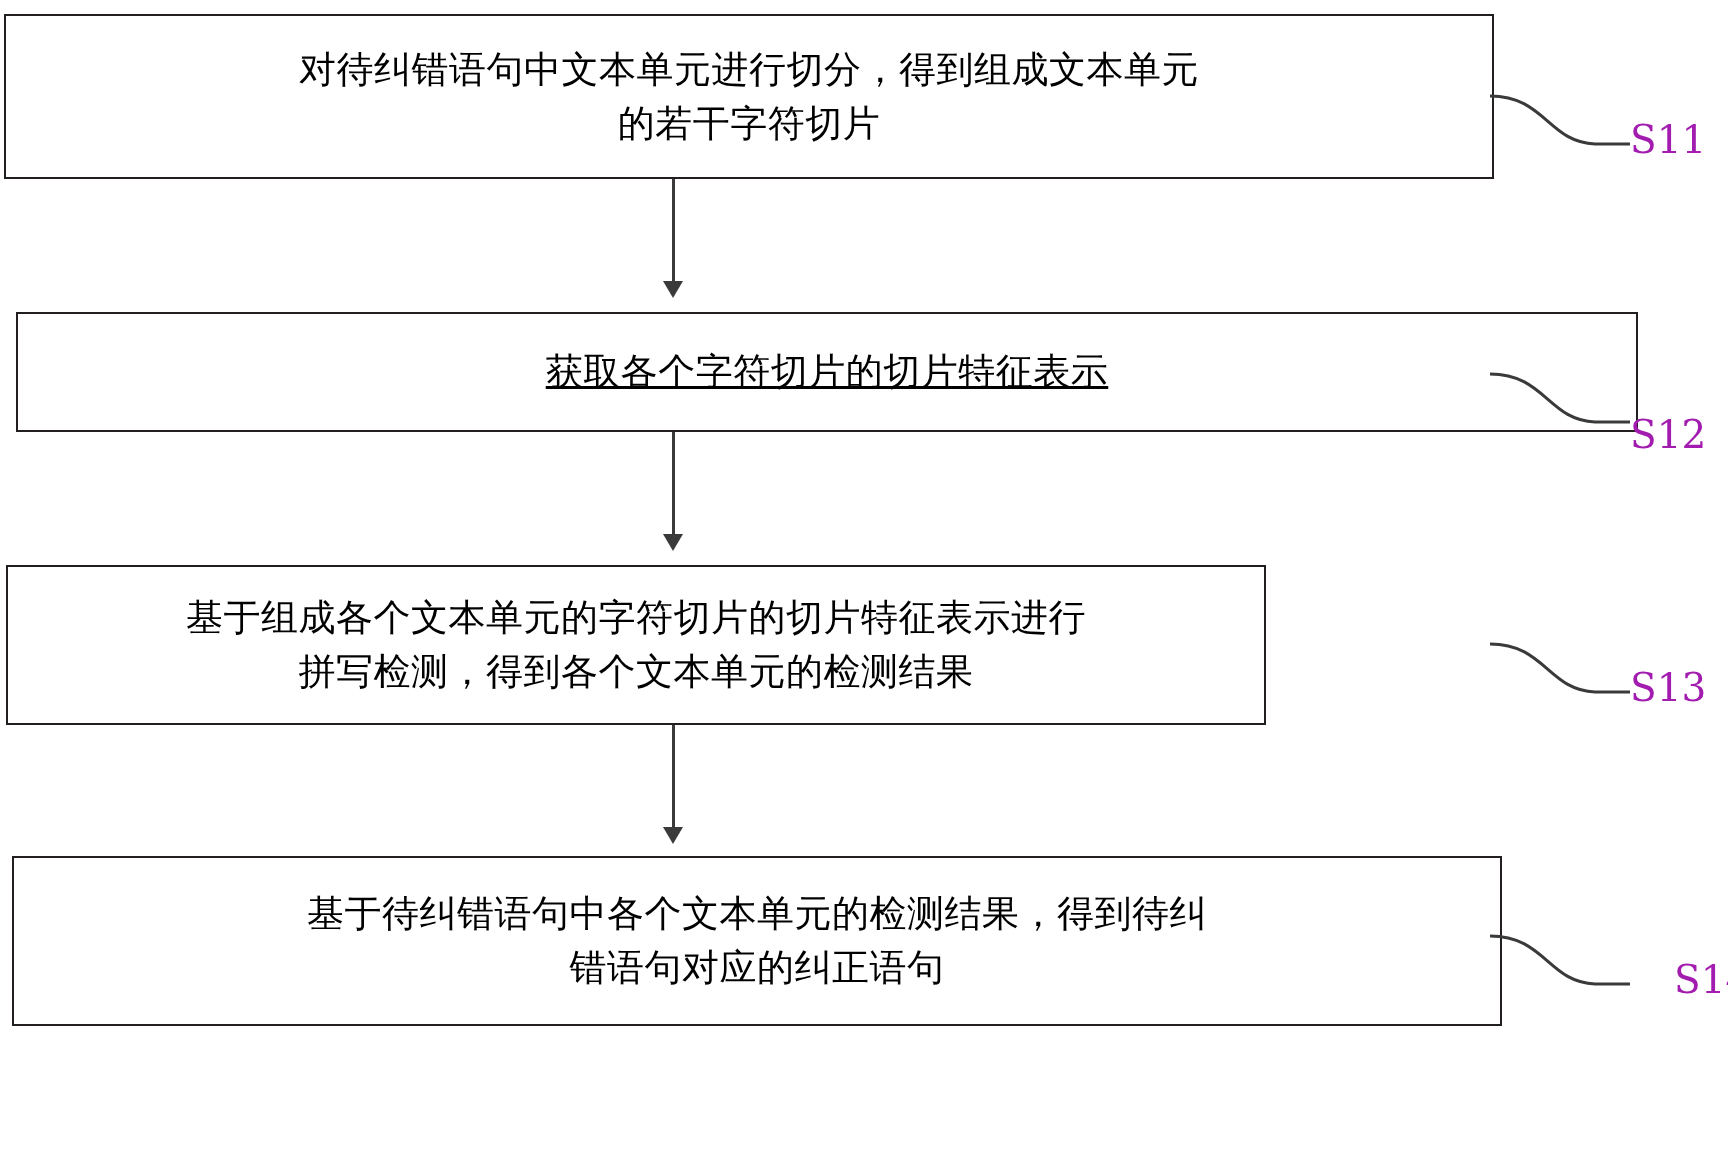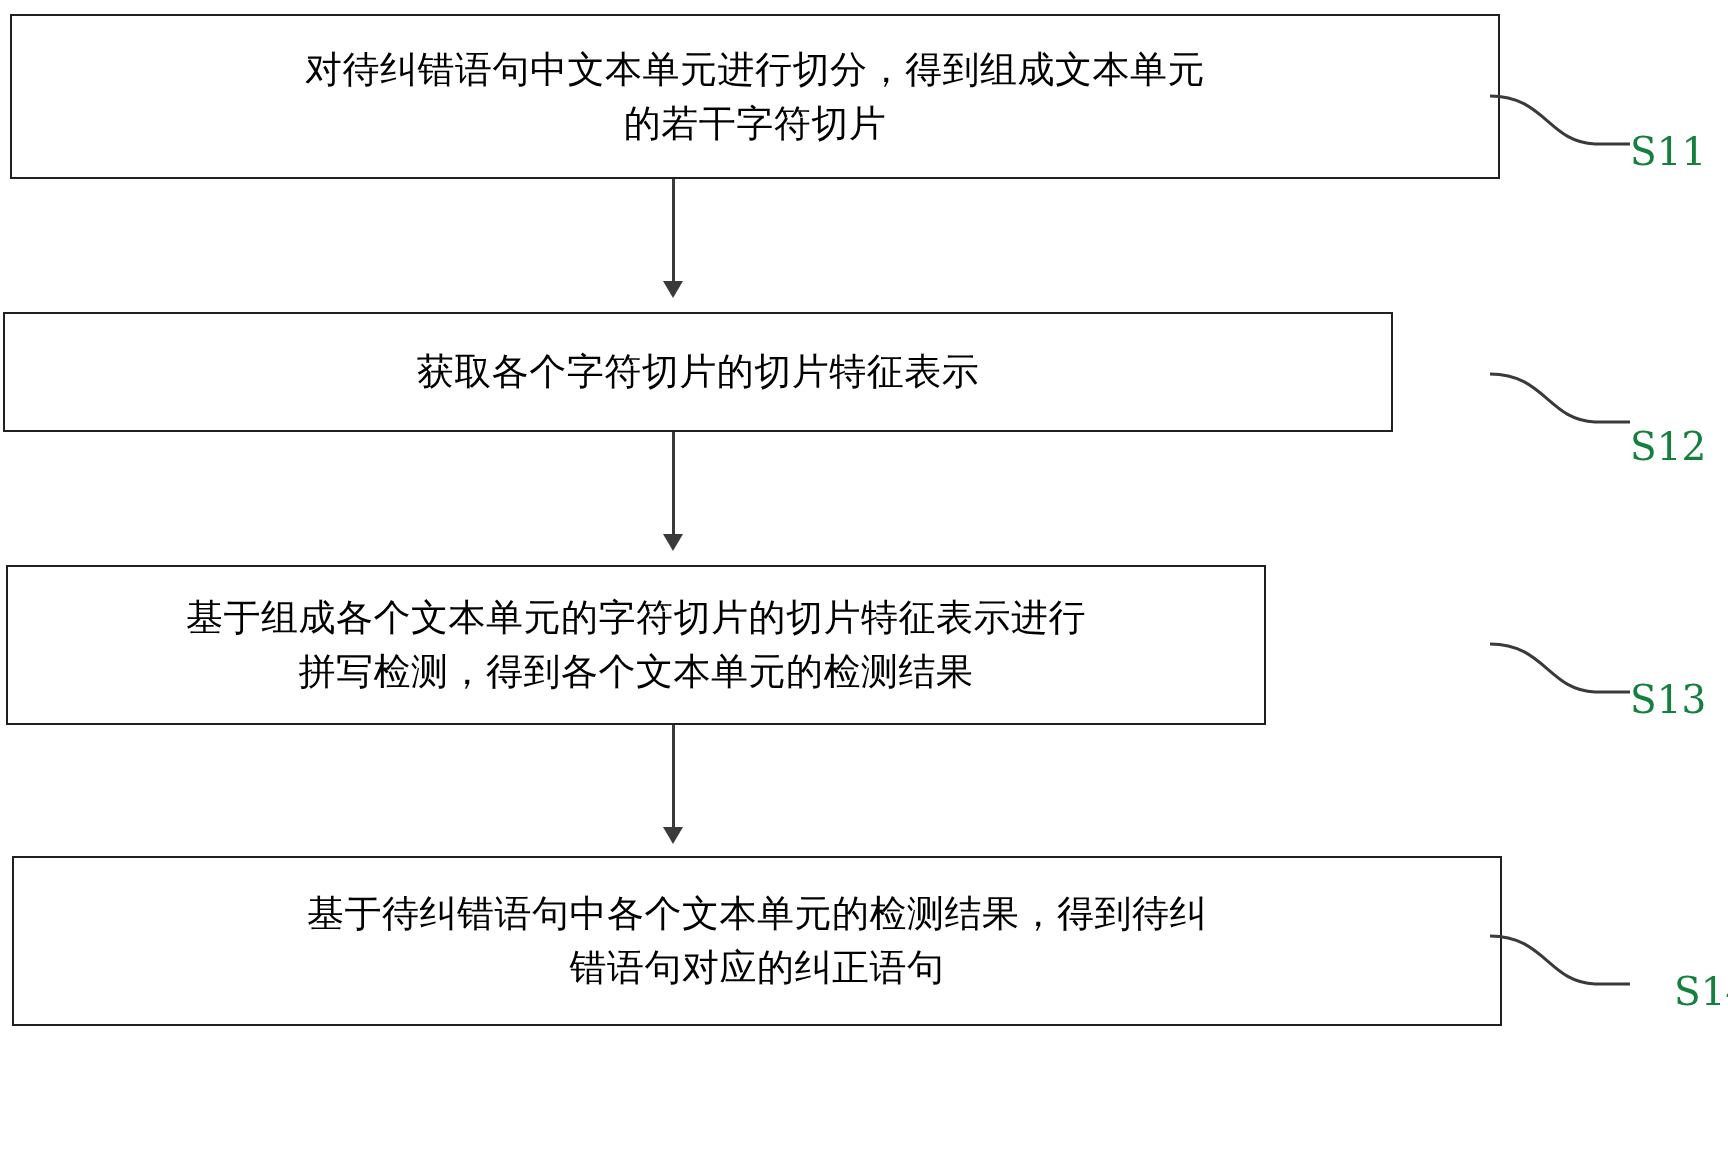--- a/index.html
+++ b/index.html
@@ -37,22 +37,21 @@
     line-height: 1.45;
     color: #000000;
     letter-spacing: 0.5px;
     padding: 0 22px;
     white-space: pre-line;
   }
   .step-label {
     position: absolute;
     font-family: "DejaVu Serif", "Liberation Serif", serif;
     font-size: 39px;
-    color: #15803d;
-    margin-top: 12px;
+    color: #a21caf;
   }
   .arrow-line {
     position: absolute;
     width: 3px;
     background: #3a3a3a;
   }
   .arrow-head {
     position: absolute;
     width: 0;
     height: 0;
@@ -62,33 +61,33 @@
   }
   .leader {
     position: absolute;
   }
 </style>
 </head>
 <body>
 
 <div class="canvas">
 
-  <div class="step-box" style="left:10px; top:14px; width:1490px; height:165px;">
+  <div class="step-box" style="left:4px; top:14px; width:1490px; height:165px;">
     <div class="step-text">对待纠错语句中文本单元进行切分，得到组成文本单元
 的若干字符切片</div>
   </div>
   <svg class="leader" style="left:1490px; top:90px; width:140px; height:70px;" viewBox="0 0 140 70">
     <path d="M0 6 C 55 6, 58 52, 105 54 L 140 54" fill="none" stroke="#3a3a3a" stroke-width="3"></path>
   </svg>
   <div class="step-label" style="left:1630px; top:117px;">S11</div>
 
   <div class="arrow-line" style="left:672px; top:179px; height:104px;"></div>
   <div class="arrow-head" style="left:663px; top:281px;"></div>
 
-  <div class="step-box" style="left:3px; top:312px; width:1390px; height:120px;">
+  <div class="step-box" style="left:16px; top:312px; width:1622px; height:120px;text-decoration:underline;">
     <div class="step-text">获取各个字符切片的切片特征表示</div>
   </div>
   <svg class="leader" style="left:1490px; top:368px; width:140px; height:70px;" viewBox="0 0 140 70">
     <path d="M0 6 C 55 6, 58 52, 105 54 L 140 54" fill="none" stroke="#3a3a3a" stroke-width="3"></path>
   </svg>
   <div class="step-label" style="left:1630px; top:412px;">S12</div>
 
   <div class="arrow-line" style="left:672px; top:432px; height:104px;"></div>
   <div class="arrow-head" style="left:663px; top:534px;"></div>
 

